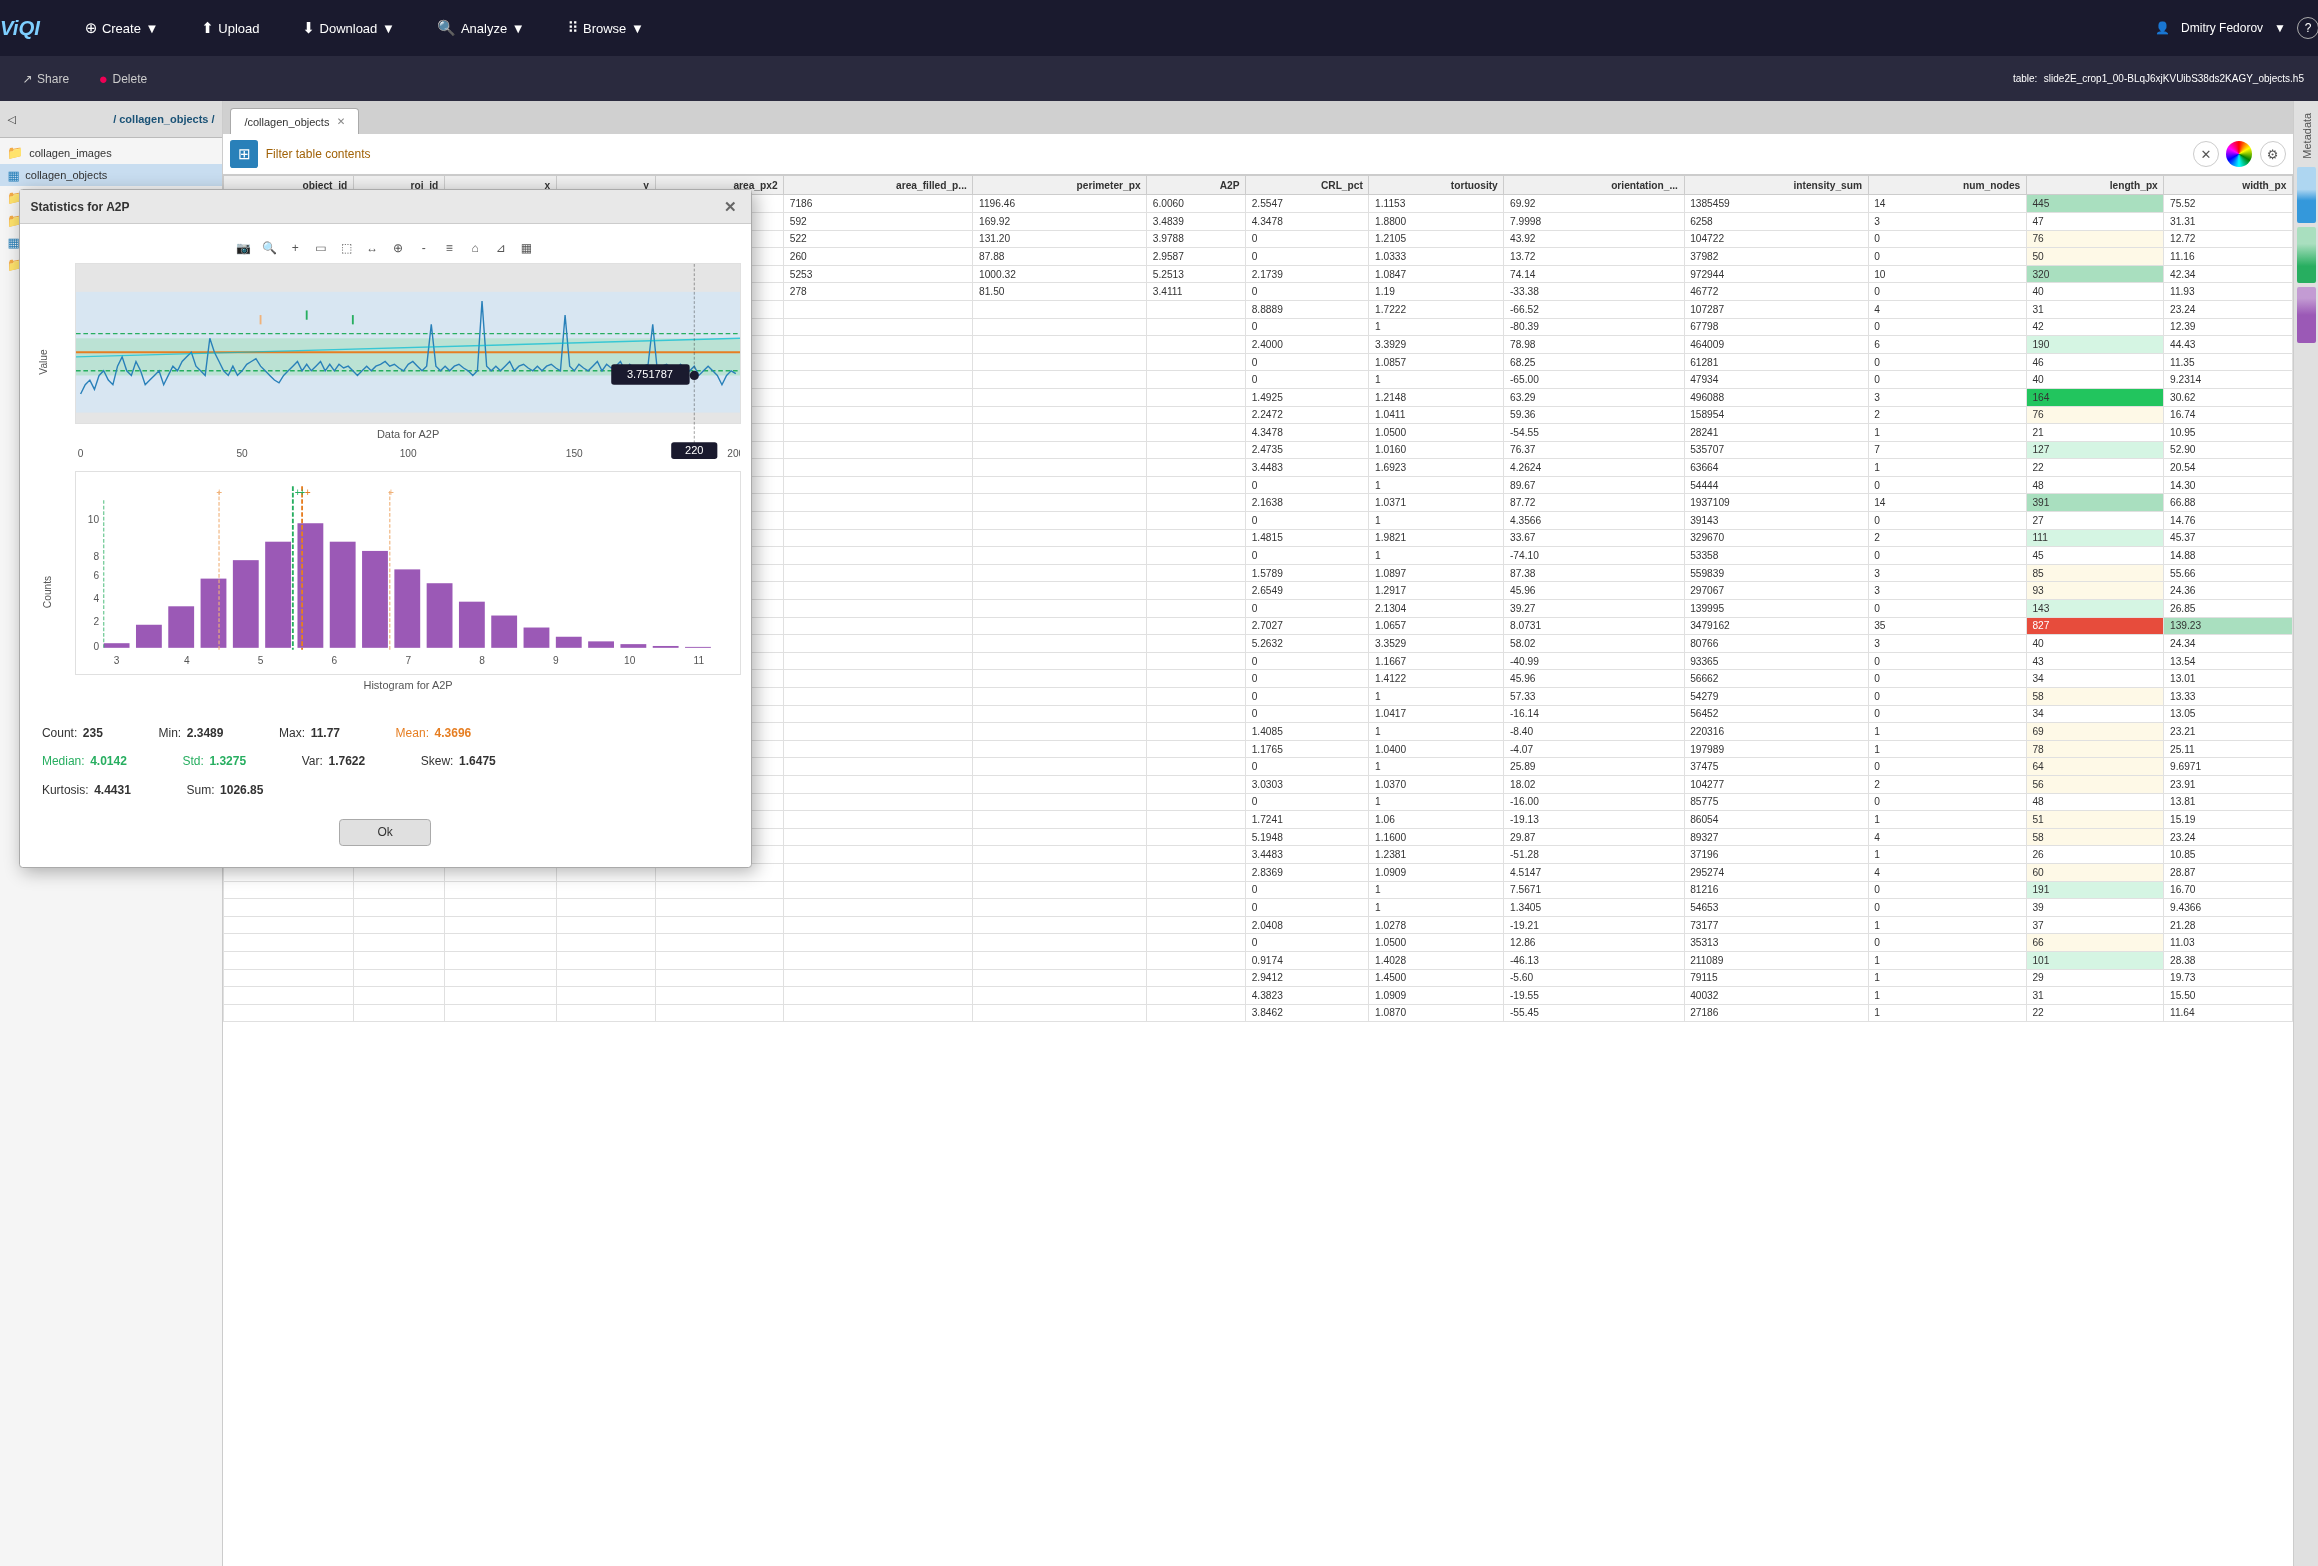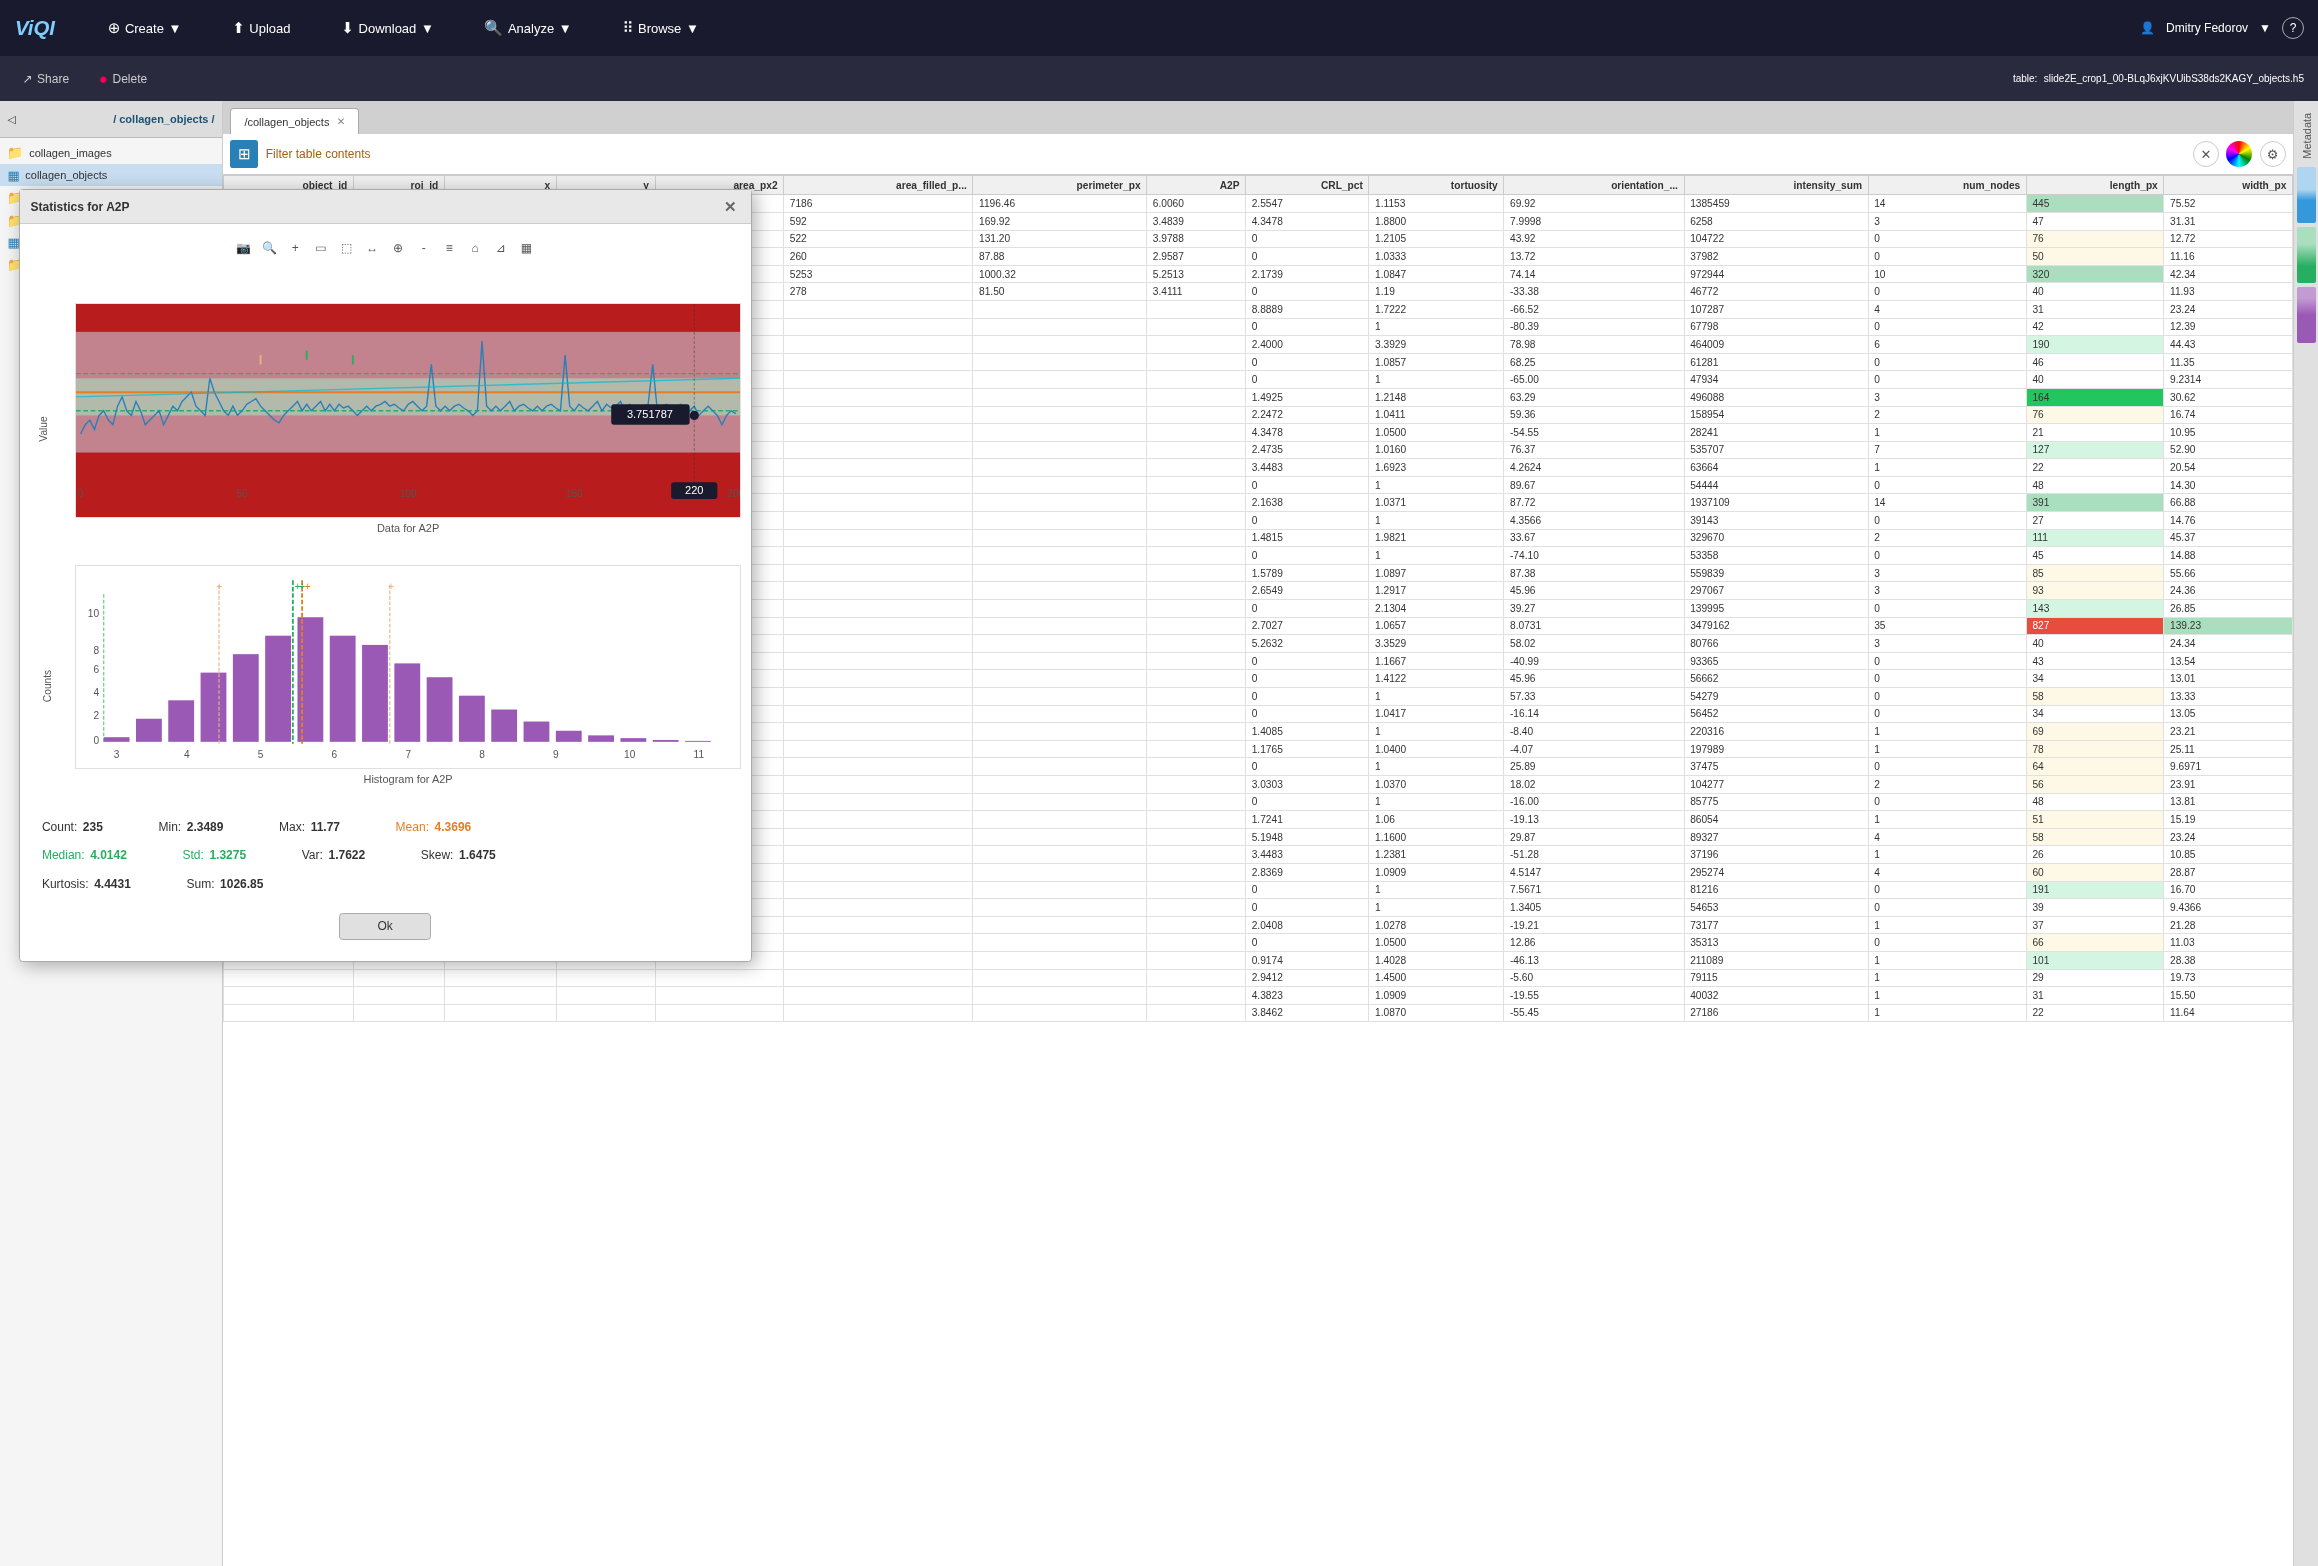--- a/index.html
+++ b/index.html
@@ -4,22 +4,22 @@
   <style>
     * { box-sizing: border-box; margin: 0; padding: 0; }
     body { font-family: Arial, sans-serif; font-size: 11px; background: #f0f0f0; overflow: hidden; width: 2319px; height: 1567px; }
 
     
     #topbar {
       height: 56px;
       background: #1a1a2e;
       display: flex;
       align-items: center;
-      padding: 0 15px;
-      gap: 36px;
+      padding: 0 0;
+      gap: 28px;
       color: white;
     }
     #logo {
       font-size: 20.4px;
       font-weight: bold;
       color: #7ecfff;
       margin-right: 9.3px;
       font-style: italic;
     }
     .nav-btn {
@@ -266,25 +266,24 @@
     .chart-tool-btn {
       width: 22px; height: 22px;
       display: flex; align-items: center; justify-content: center;
       cursor: pointer; border-radius: 2.8px; color: #555;
       font-size: 12px;
     }
 
     
     #line-chart-container {
       width: 100%;
-      height: 215px;
+      height: 161px;
       position: relative;
-      background: #b91c1c;
+      background: #e5e5e5;
       border: 0.9px solid #e0e0e0;
-      margin-top: 40px;
     }
     .chart-label-bottom {
       text-align: center;
       font-size: 11px;
       color: #555;
       margin-top: 3.7px;
     }
 
     
     #histogram-container {

